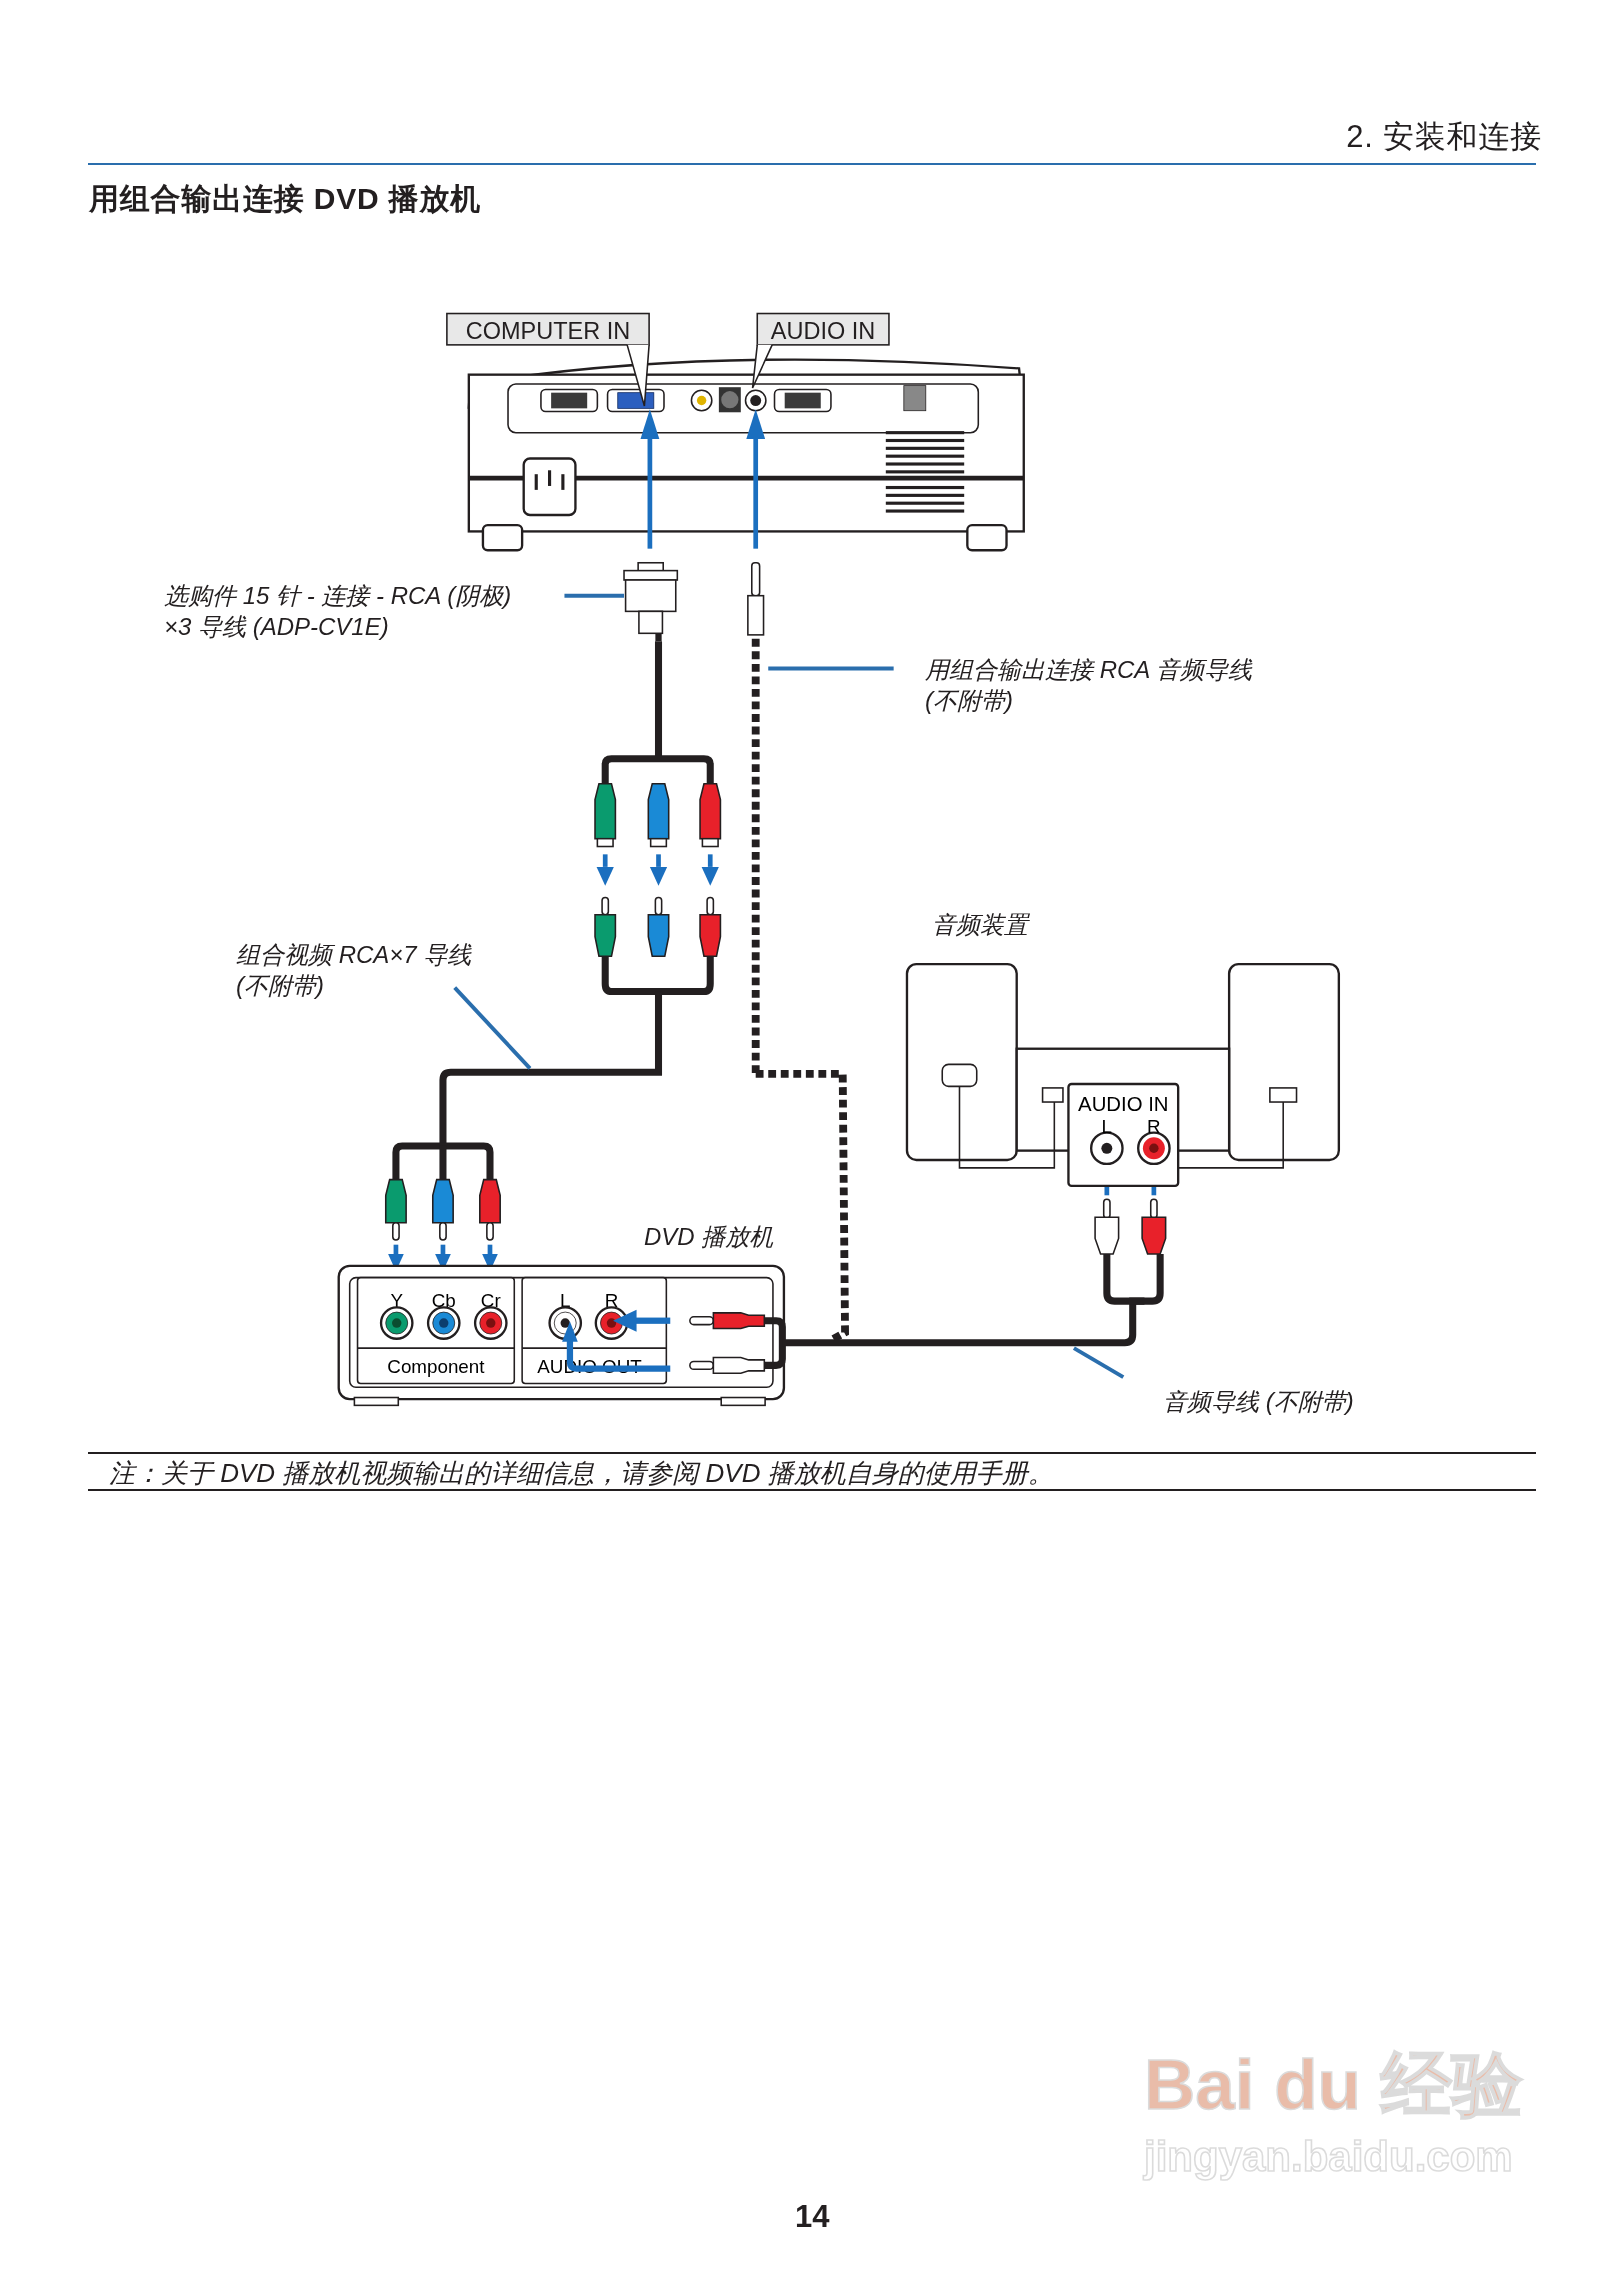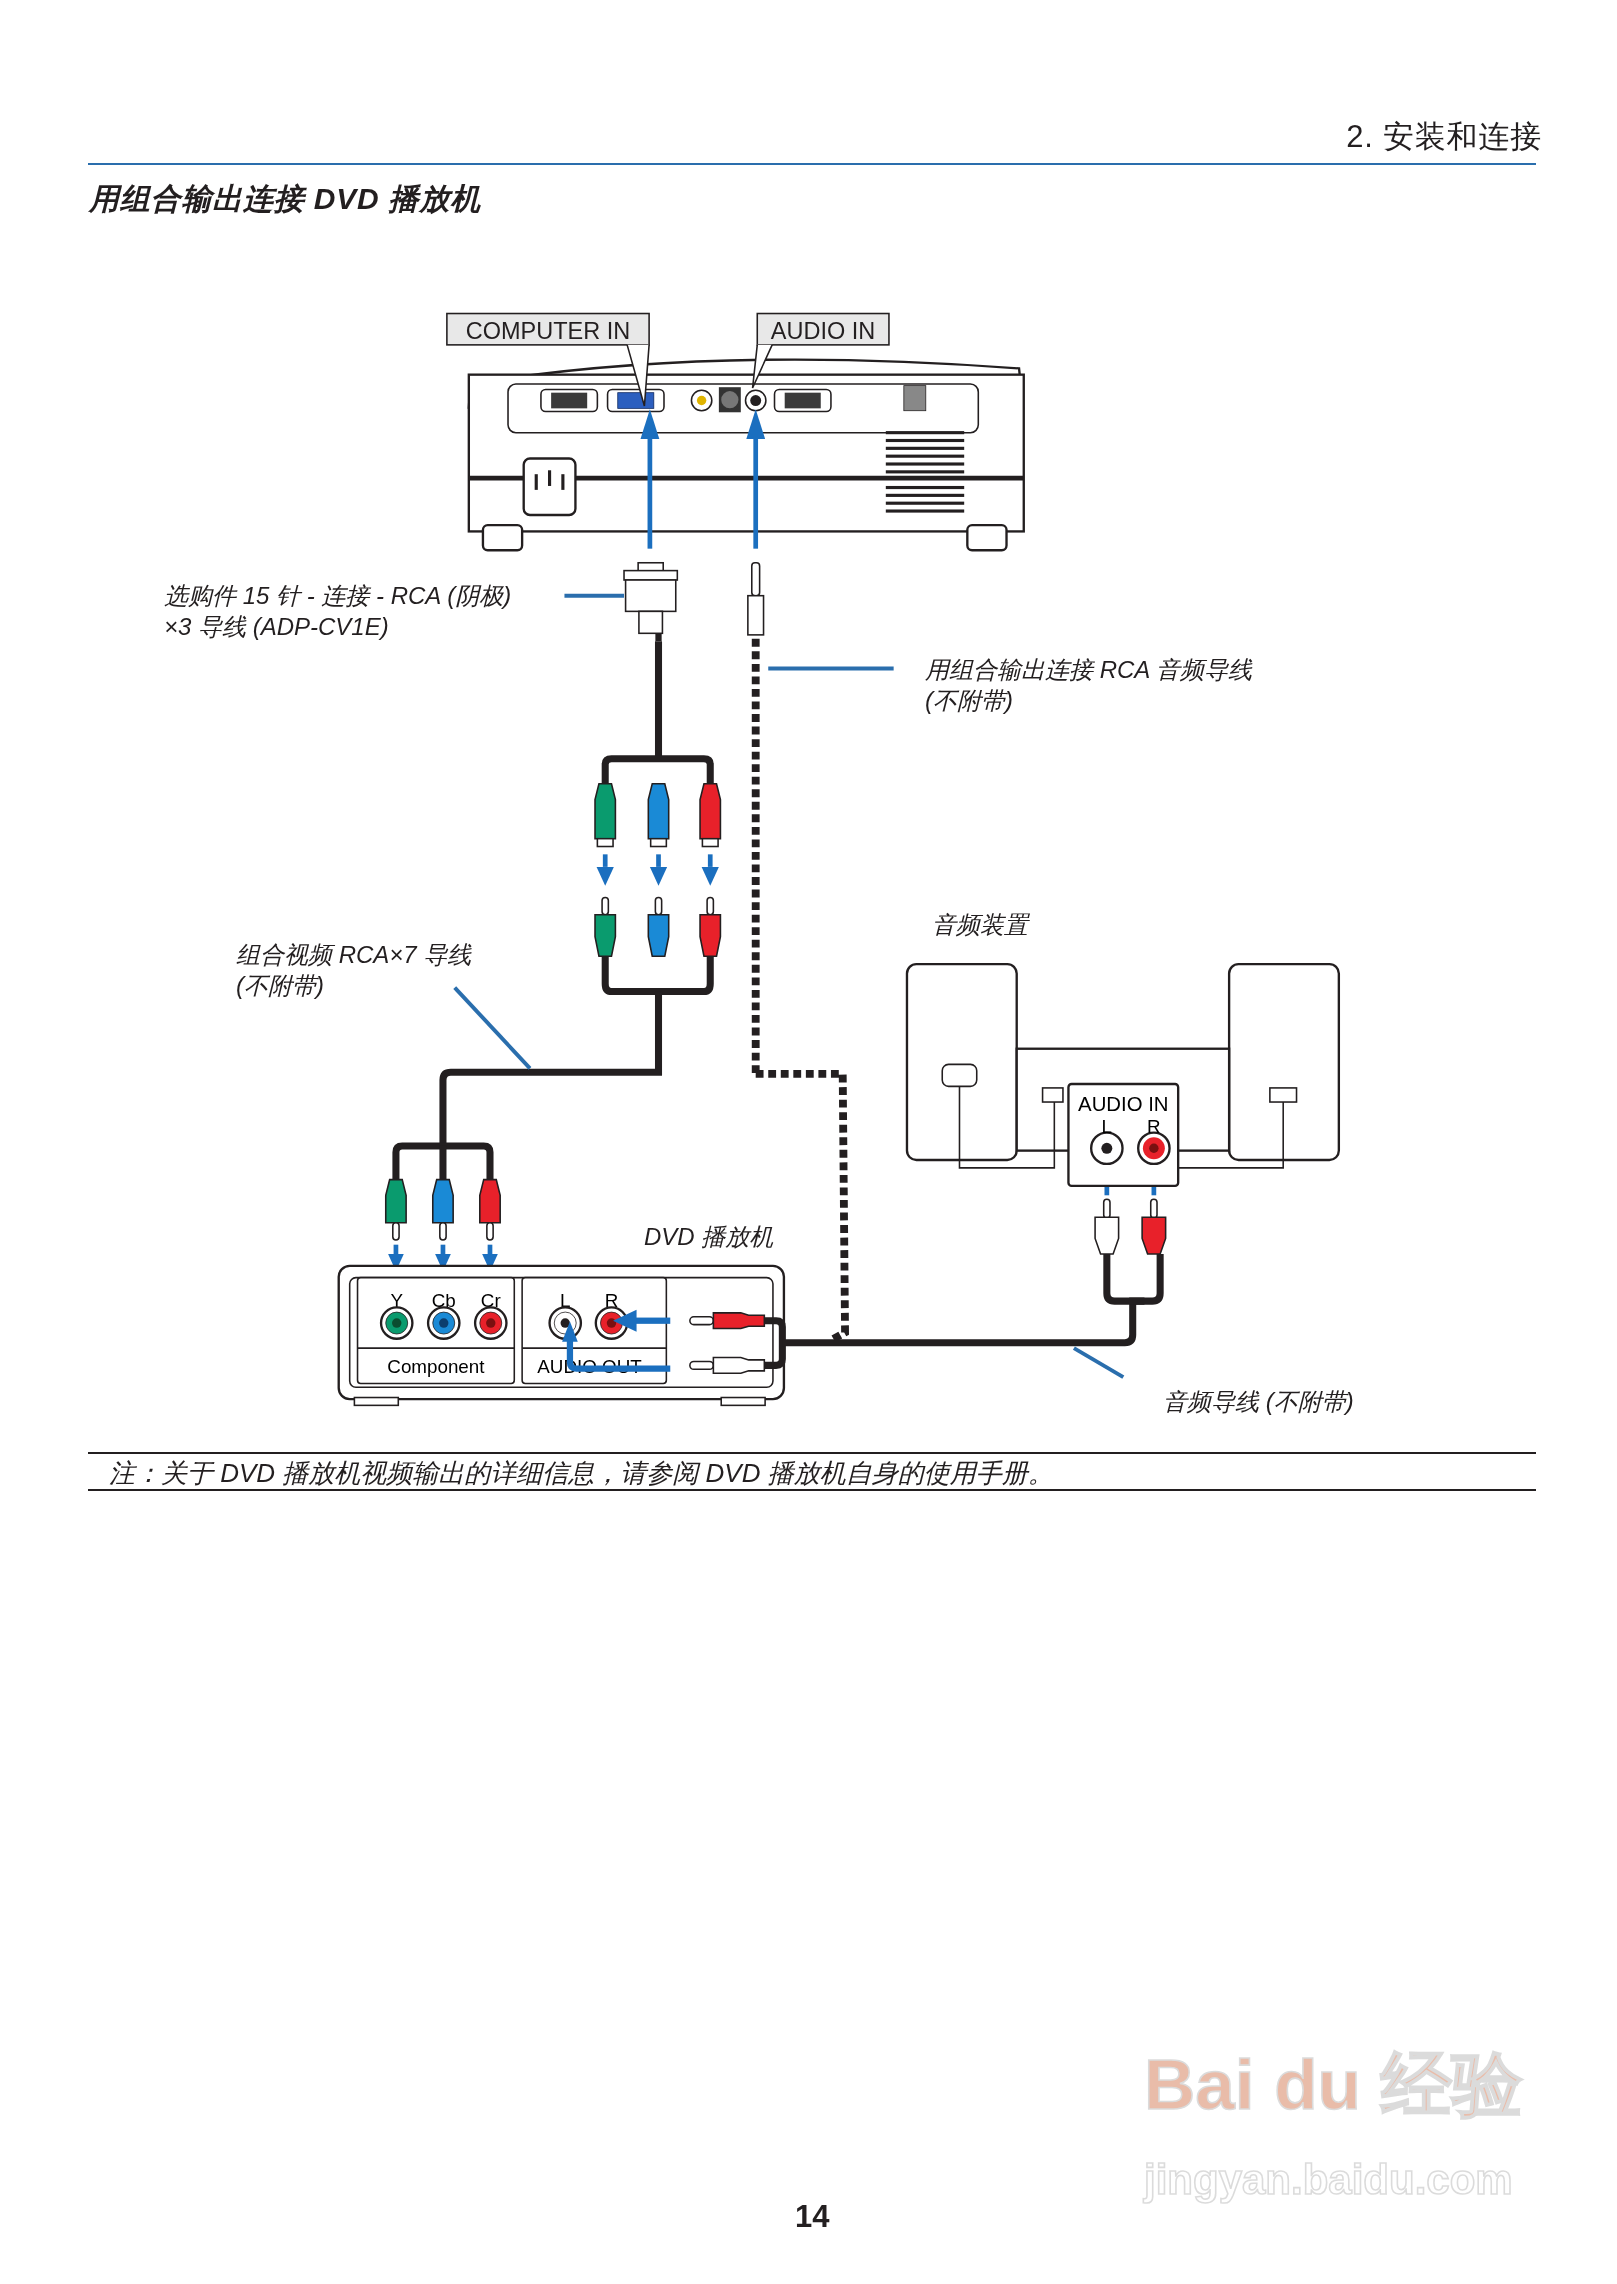--- a/index.html
+++ b/index.html
@@ -1,28 +1,28 @@
 <!DOCTYPE html>
 <html style="font-size:12.5px"><head>
 <meta charset="utf-8">
 <style>
   html, body { margin:0; padding:0; background:#ffffff; }
   body { width:1618px; height:2284px; position:relative; overflow:hidden;
          font-family:"Liberation Sans", "DejaVu Sans", sans-serif; color:#231f20; }
   .abs { position:absolute; }
   .section-title { right:76px; top:116px; font-size:31px; font-weight:normal; letter-spacing:0.8px; }
   .header-rule { left:88px; top:163px; width:1448px; height:2.4px; background:#2a6ead; }
-  .page-heading { left:89px; top:179px; font-size:30px; font-weight:bold; letter-spacing:0.8px;font-style:italic; }
+  .page-heading { left:89px; top:179px; font-size:30px; font-weight:bold; letter-spacing:0.8px; }
   .label { font-style:italic; font-size:24px; line-height:31px; white-space:nowrap;margin-left:20px; }
   .note-rule { left:88px; height:2.4px; width:1448px; background:#231f20; }
   .note { left:89px; top:1456px; font-style:italic; font-size:26px; white-space:nowrap;margin-left:20px; }
   .page-number { left:795px; top:2199px; font-size:31px; font-weight:bold; }
   .watermark { left:1144px; top:2038px; width:392px; height:196px; opacity:0.35; }
   .wm-text1 { font-size:71px; font-weight:bold; color:#c2410c; -webkit-text-stroke:1.6px #9a9a9a; }
-  .wm-text2 { font-size:42px; font-weight:bold; color:#fff;margin-top:23px; -webkit-text-stroke:1.6px #9a9a9a; }
+  .wm-text2 { font-size:42px; font-weight:bold; color:#fff; -webkit-text-stroke:1.6px #9a9a9a; }
   svg text { font-family:"Liberation Sans", sans-serif; }
 </style>
 </head>
 <body>
 
 <div class="abs section-title">2. 安装和连接</div>
 <div class="abs header-rule"></div>
 <div class="abs page-heading">用组合输出连接 DVD 播放机</div>
 
 <svg class="abs" style="left:0;top:0" width="1618" height="2284" viewBox="0 0 2064 2914">

